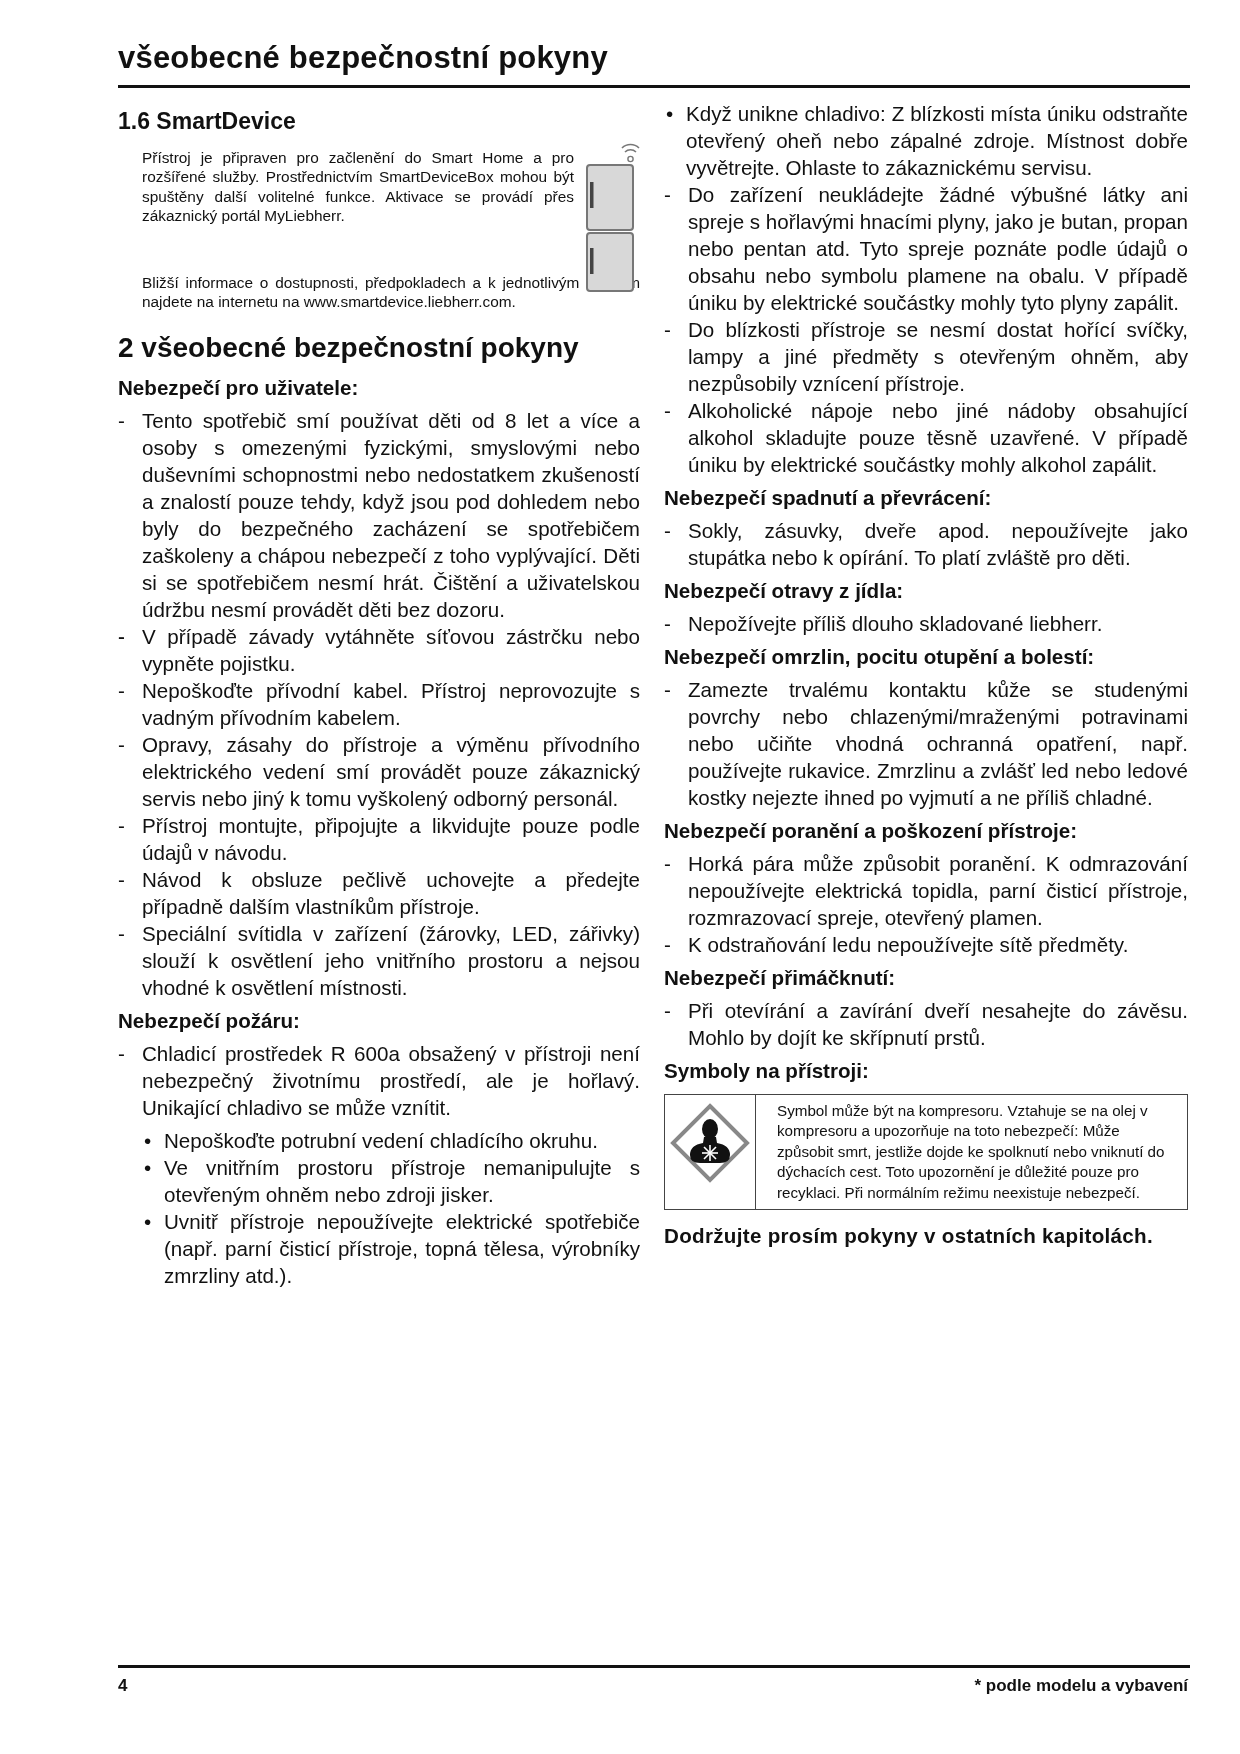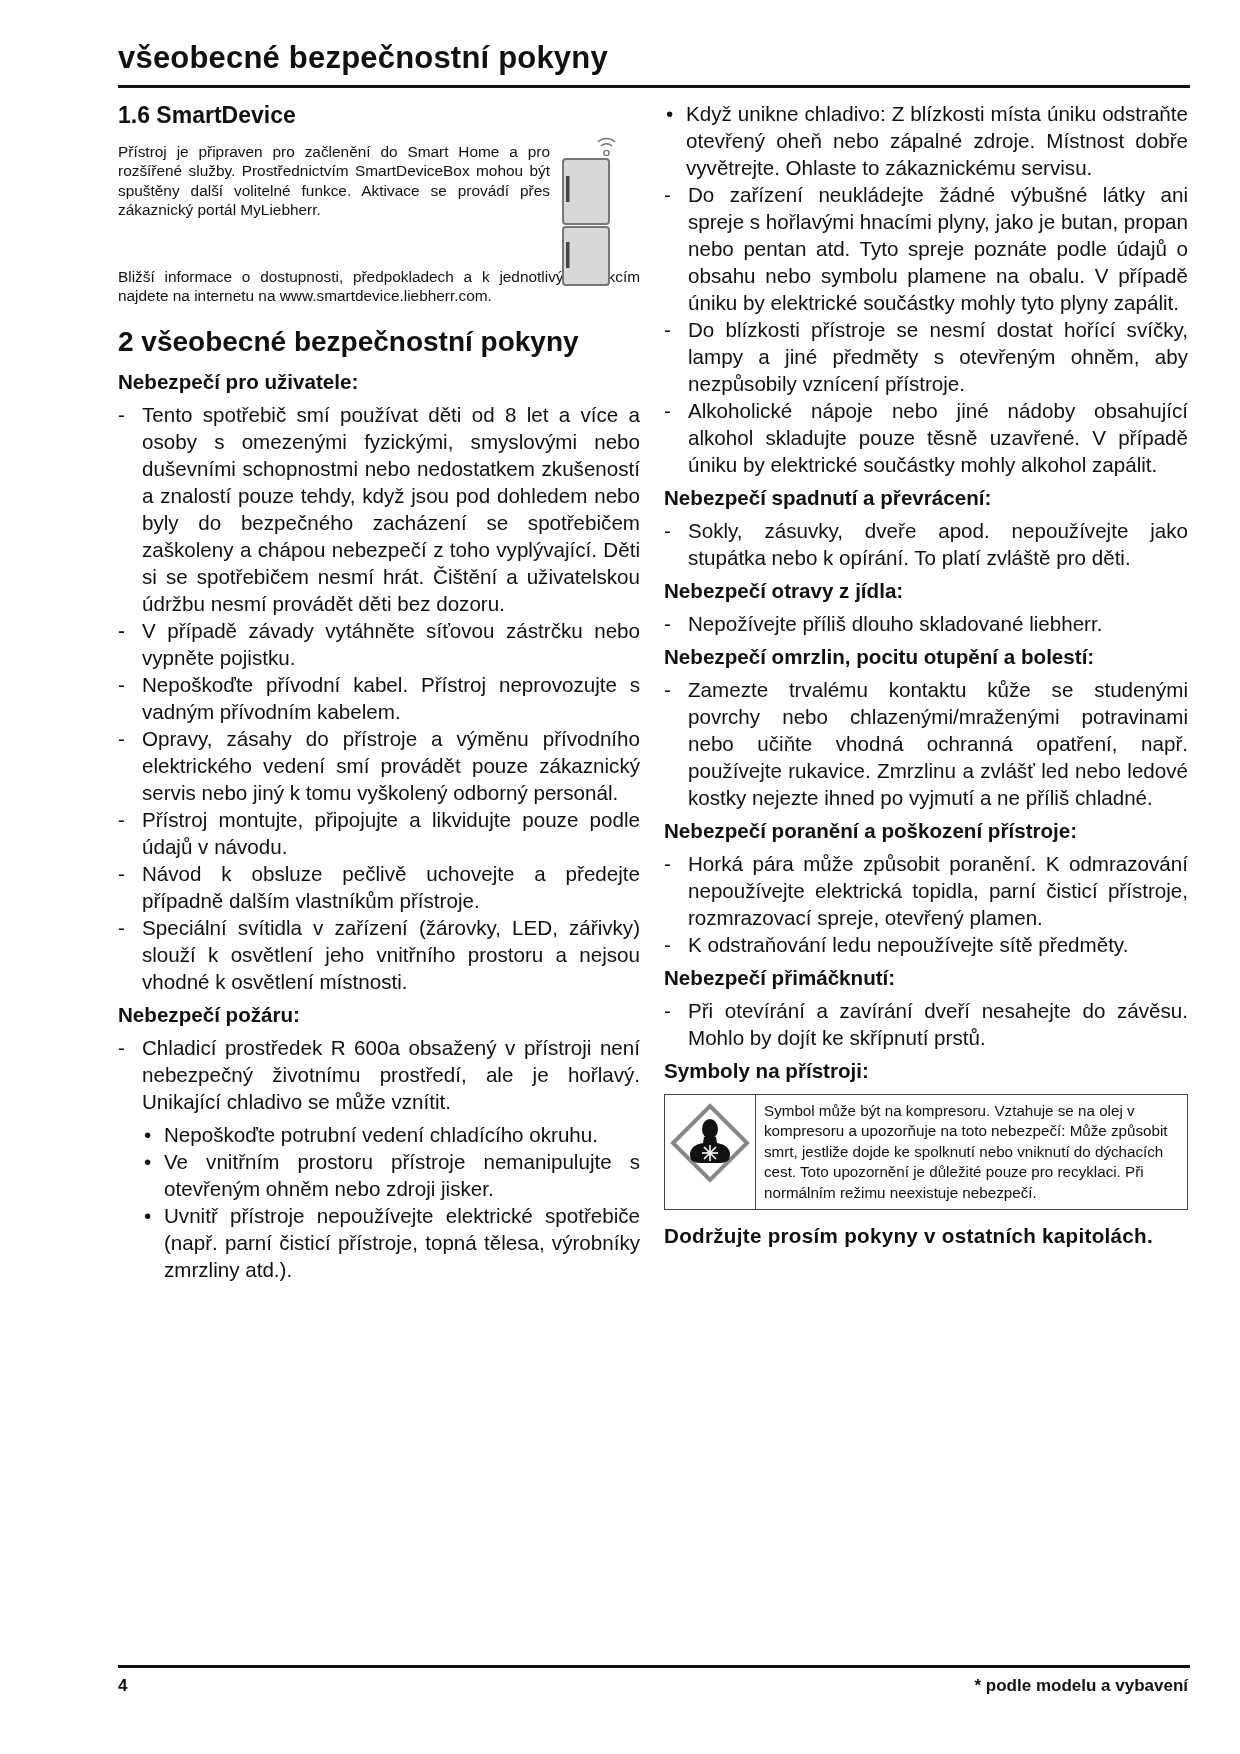--- a/index.html
+++ b/index.html
@@ -6,38 +6,38 @@
   body { width: 1240px; height: 1754px; position: relative; overflow: hidden;
          font-family: "Liberation Sans", sans-serif; color: #111; }
   .page-header { position: absolute; left: 118px; top: 38px; width: 1070px; }
   .page-header h1 { margin: 0; font-size: 31px; font-weight: bold; letter-spacing: 0.2px; line-height: 40px; }
   .header-rule { position: absolute; left: 118px; top: 85px; width: 1072px; height: 3px; background: #111; }
 
   .col { position: absolute; top: 100px; }
   .col-left { left: 118px; width: 522px; }
   .col-right { left: 664px; width: 524px; }
 
-  .sec-title { font-size: 23px; font-weight: bold; margin: 0 0 12px 0; line-height: 30px; }
+  .sec-title { font-size: 23px; font-weight: bold; margin: 6px 0 12px 0; line-height: 30px; }
   .sec-title.big { font-size: 28px; margin: 18px 0 8px 0; line-height: 36px; }
 
-  .smart-block { position: relative; }
+  .smart-block { position: relative; margin-left: 24px; }
   .smart-text { width: 432px; font-size: 15.4px; line-height: 19.3px; text-align: justify; margin: 0; }
   .smart-more { font-size: 15.4px; line-height: 19.3px; text-align: justify; margin: 48px 0 0 0; }
   .fridge { position: absolute; left: 443px; top: -10px; width: 56px; height: 170px; }
 
   .sub-title { font-size: 20.6px; font-weight: bold; line-height: 27px; margin: 2px 0 6px 0; text-align: justify; }
   ul.dash { list-style: none; margin: 0 0 6px 0; padding: 0; }
   ul.dash li { position: relative; padding-left: 24px; font-size: 20.6px; line-height: 27px; text-align: justify; }
   ul.dash li .marker { position: absolute; left: 0; top: 0; }
   ul.bullet { list-style: none; margin: 6px 0 0 0; padding: 0; }
   ul.bullet li { position: relative; padding-left: 22px; font-size: 20.6px; line-height: 27px; text-align: justify; }
   ul.bullet li .marker { position: absolute; left: 2px; top: 0; }
   .right-cont { margin-left: 22px; }
 
-  .symbol-table { border: 1.5px solid #444; display: flex; margin: 10px 0 12px 0; }
+  .symbol-table { border: 1.5px solid #444; display: flex; margin: 10px 0 12px 0; gap: 13px; }
   .symbol-cell { width: 90px; border-right: 1.5px solid #444; display: flex; align-items: flex-start; justify-content: center; padding-top: 8px; }
   .symbol-desc { flex: 1; padding: 6px 8px 6px 8px; font-size: 15.2px; line-height: 20.4px; }
   .closing { font-size: 20.6px; font-weight: bold; line-height: 27px; text-align: justify; letter-spacing: 0.3px; }
 
   .footer-rule { position: absolute; left: 118px; top: 1665px; width: 1072px; height: 3px; background: #111; }
   .page-number { position: absolute; left: 118px; top: 1676px; font-size: 17px; font-weight: bold; }
   .footnote { position: absolute; right: 52px; top: 1676px; font-size: 17px; font-weight: bold; text-align: right; }
 </style>
 </head>
 <body>

